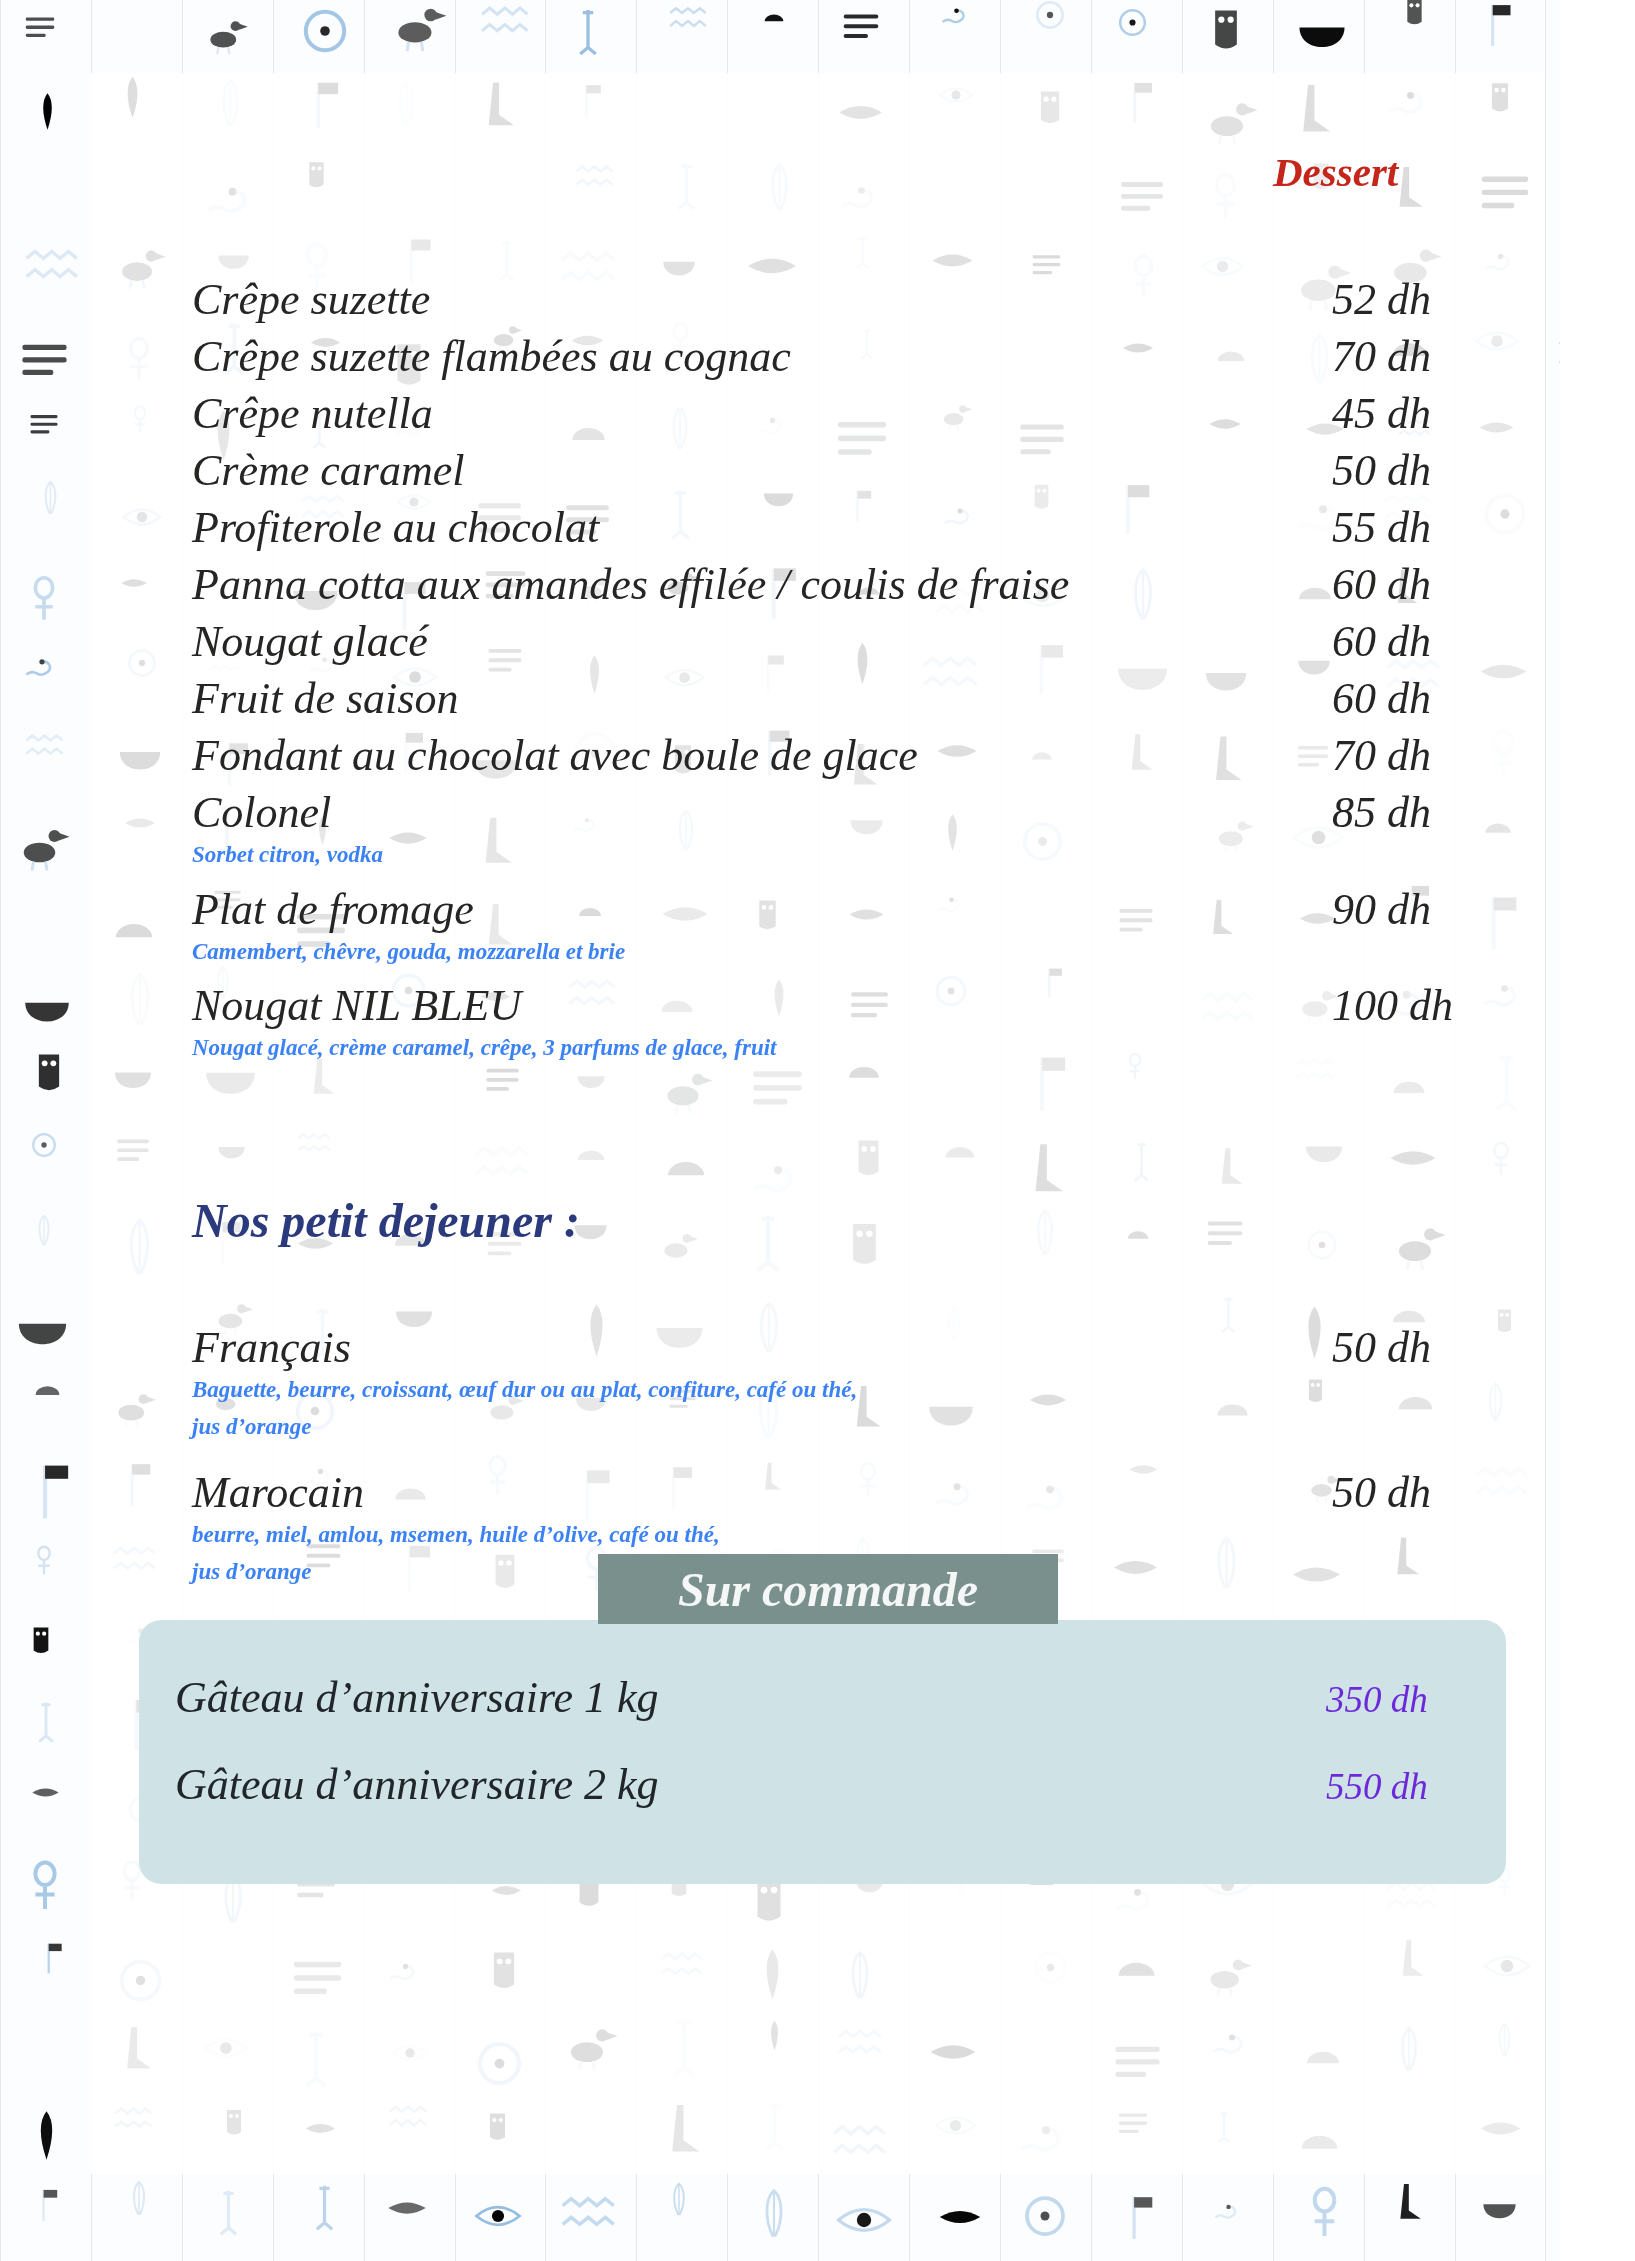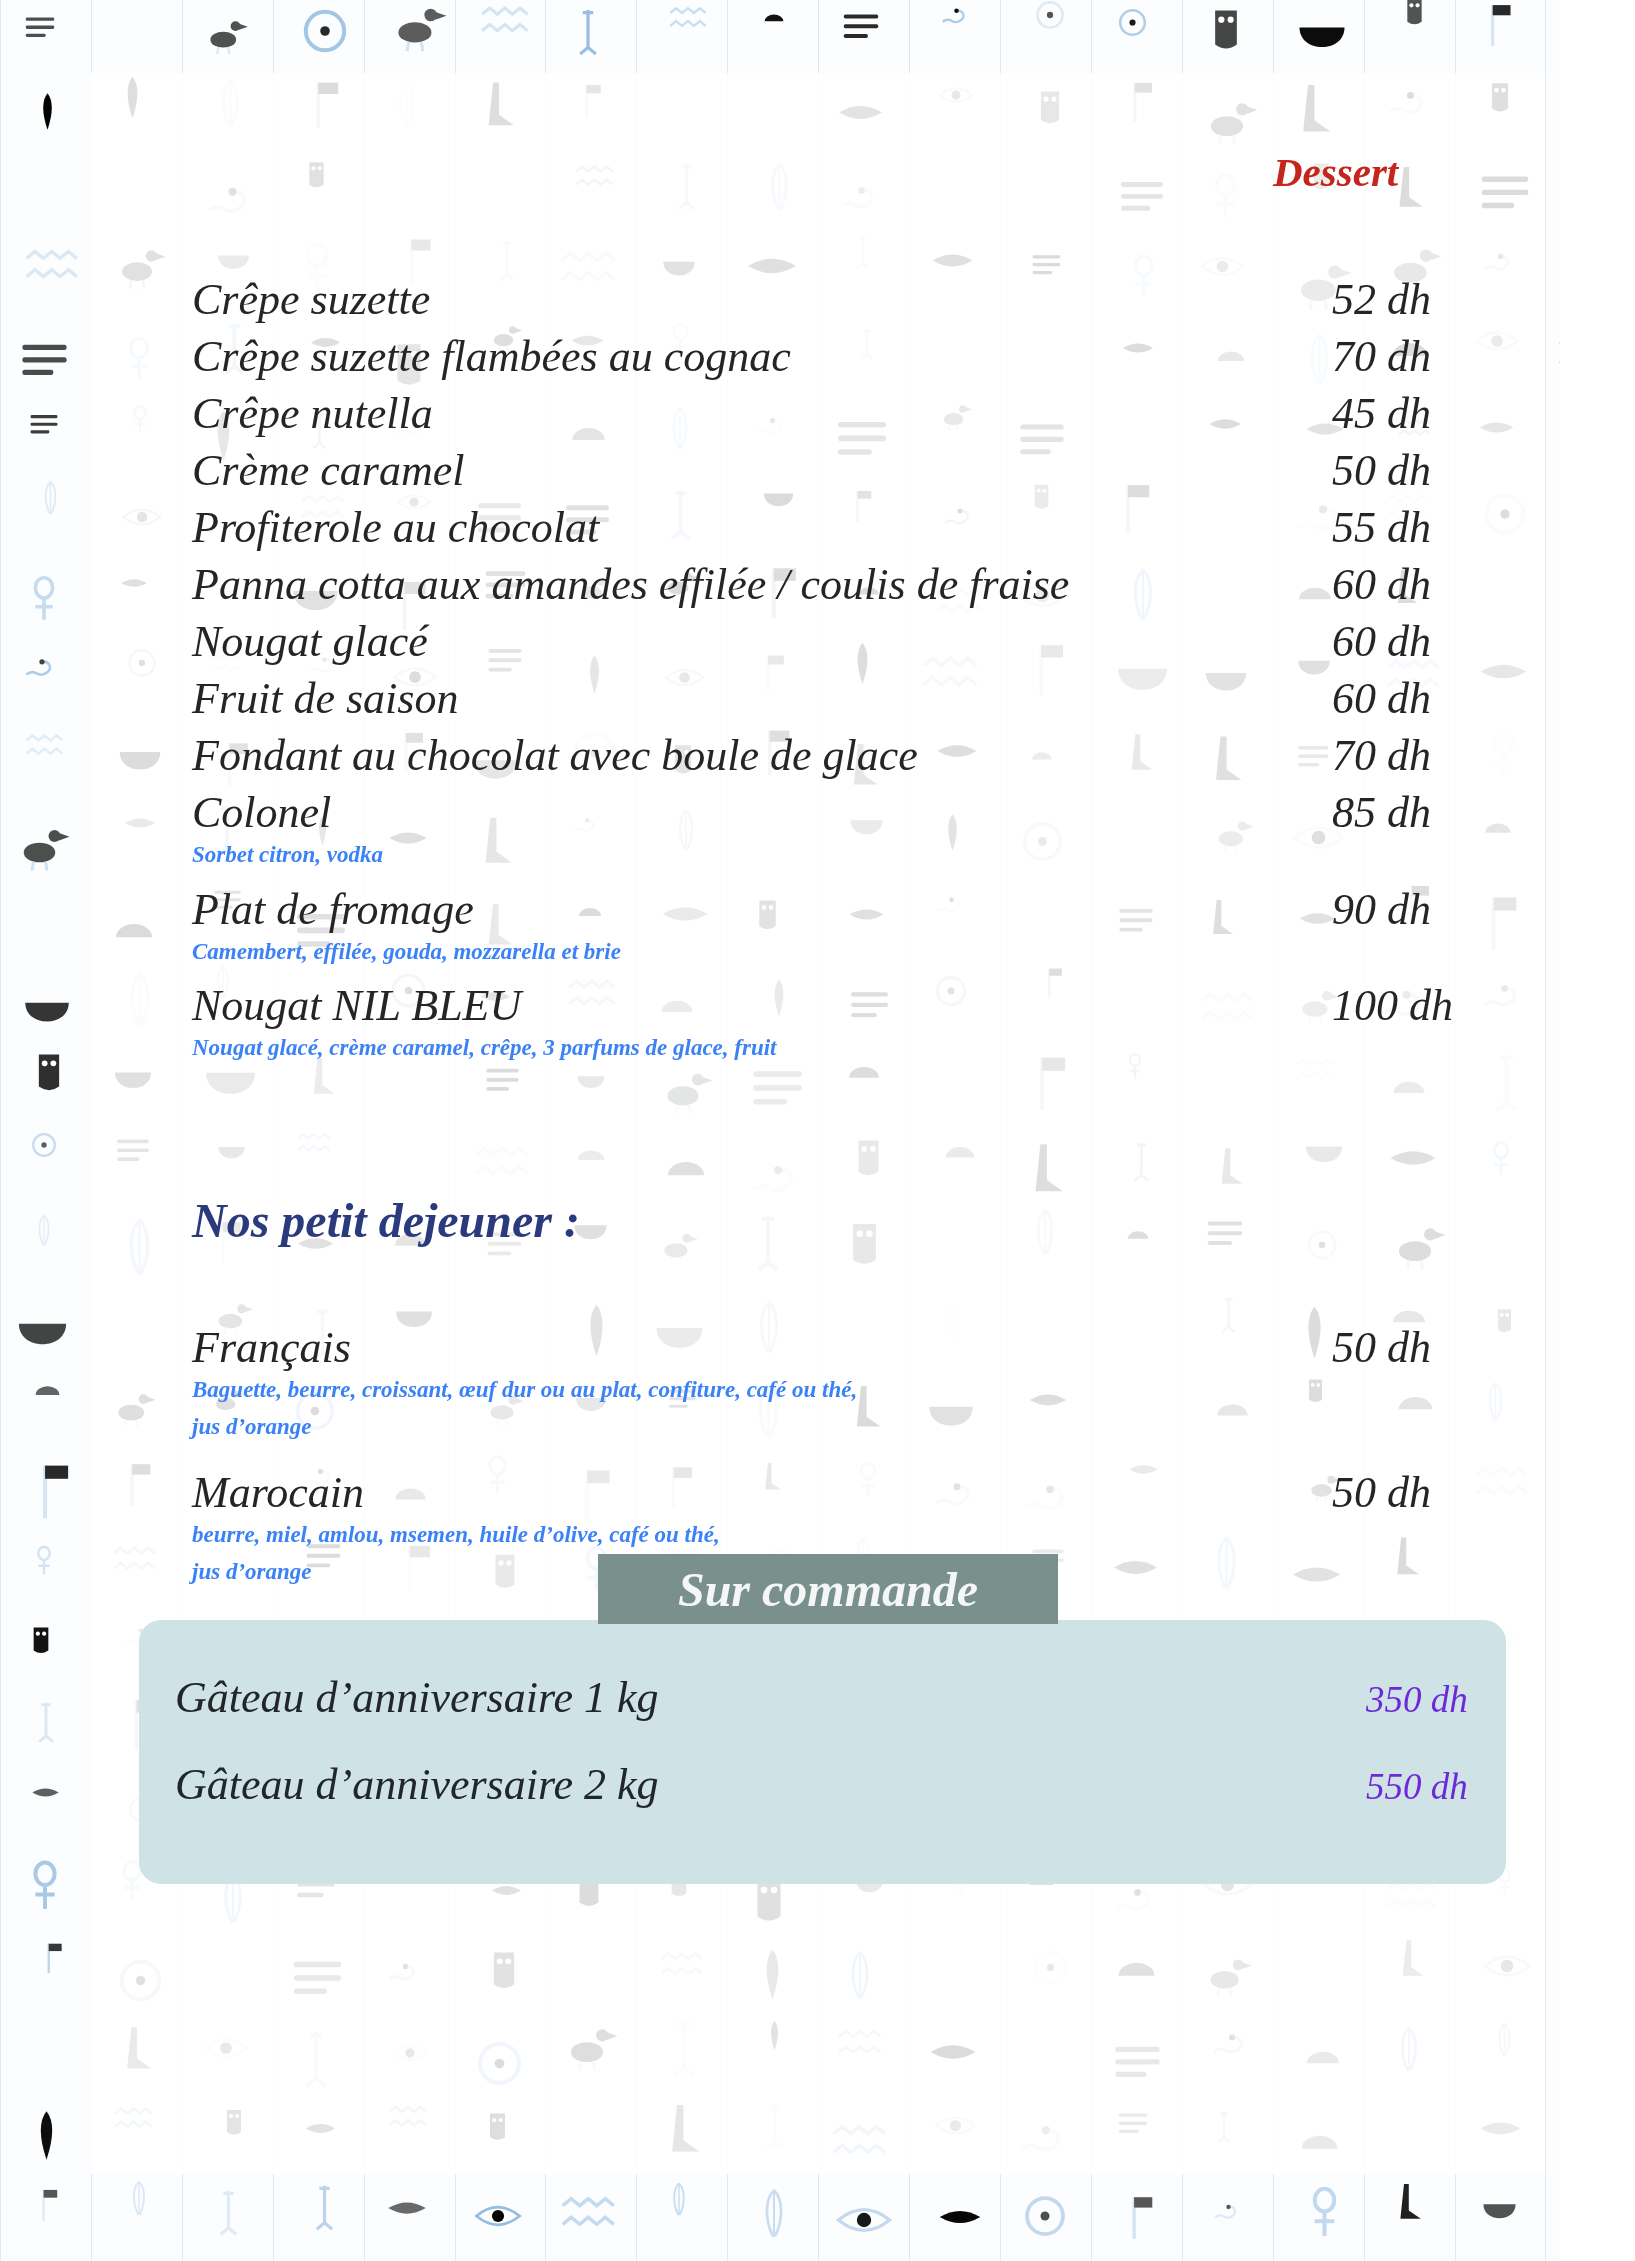--- a/index.html
+++ b/index.html
@@ -88,21 +88,21 @@
   #order-box {
     position: absolute;
     left: 139px; top: 1620px;
     width: 1367px; height: 264px;
     background: #cfe2e5;
     border-radius: 22px;
     z-index: 4;
     box-sizing: border-box;
     padding: 49px 0 0 36px;
   }
-  #order-box .row { margin-bottom: 28px; gap: 40px; }
+  #order-box .row { margin-bottom: 28px; }
   #order-box .row .name {
     flex: 0 0 1151px;
     font-size: 44px; line-height: 57px;
     color: #20262a;
     white-space: nowrap;
   }
   #order-box .row .price {
     flex: 0 0 170px;
     font-size: 37px; line-height: 57px;
     color: #6d28d9;
@@ -1877,21 +1877,21 @@
           <span class="price">85 dh</span>
         </div>
         <div class="desc">Sorbet citron, vodka</div>
       </div>
 
       <div class="item">
         <div class="row">
           <span class="name">Plat de fromage</span>
           <span class="price">90 dh</span>
         </div>
-        <div class="desc">Camembert, effilée, gouda, mozzarella et brie</div>
+        <div class="desc">Camembert, chêvre, gouda, mozzarella et brie</div>
       </div>
 
       <div class="item">
         <div class="row">
           <span class="name">Nougat NIL BLEU</span>
           <span class="price">100 dh</span>
         </div>
         <div class="desc">Nougat glacé, crème caramel, crêpe, 3 parfums de glace, fruit</div>
       </div>
     </div>

